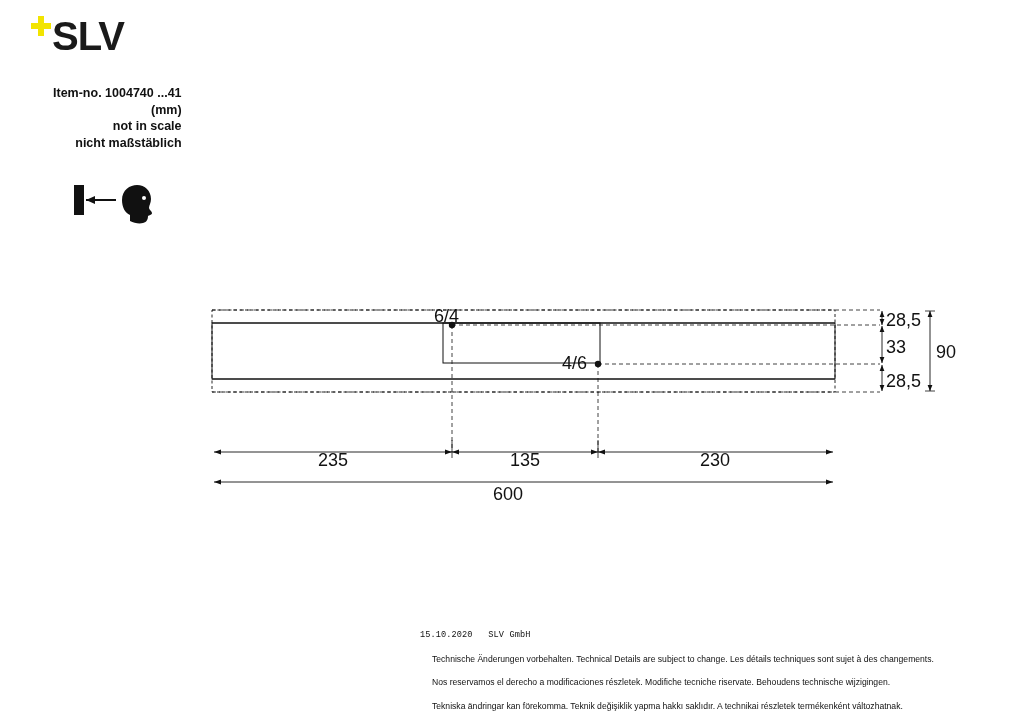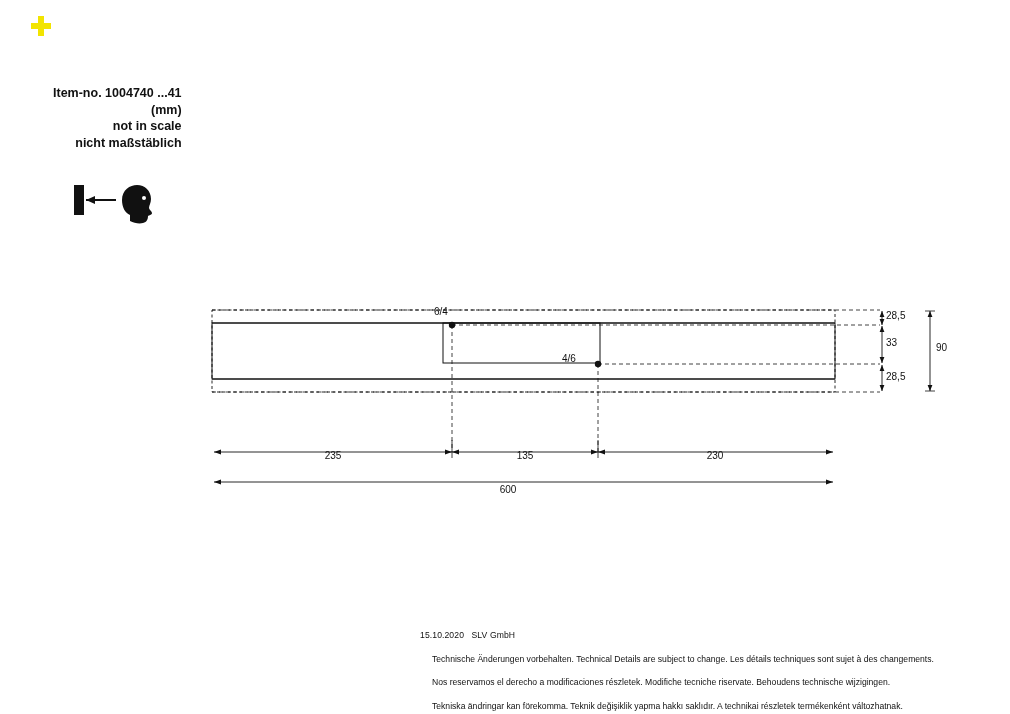--- a/index.html
+++ b/index.html
@@ -84,21 +84,21 @@
   .drawing {
     position: absolute;
     left: 0;
     top: 0;
     width: 1010px;
     height: 714px;
   }
 
   .dim-label {
     position: absolute;
-    font-size: 10px;
+    font-size: 18px;
     color: #111;
     font-family: "Liberation Sans", sans-serif;
     white-space: nowrap;
   }
   .dim-label.center {
     text-align: center;
   }
 
   
   .footer {
@@ -106,33 +106,35 @@
     left: 420px;
     top: 630px;
     width: 560px;
     font-size: 8.6px;
     line-height: 11.6px;
     color: #111;
   }
   .footer .date-line {
     margin-bottom: 2px;
     letter-spacing: 0.1px;
+    font-family: Liberation Mono, monospace;
   }
   .footer .legal p {
     margin: 12px;
     white-space: nowrap;
   }
 </style>
 </head>
 <body>
 
 <div class="page">
 
   <div class="logo">
     <span class="logo-plus"></span>
+    <span class="logo-text">SLV</span>
   </div>
 
   <div class="titleblock">
     <div>Item-no. 1004740 ...41</div>
     <div>(mm)</div>
     <div>not in scale</div>
     <div>nicht maßstäblich</div>
   </div>
 
   <svg class="pictogram" viewBox="0 0 100 46">

